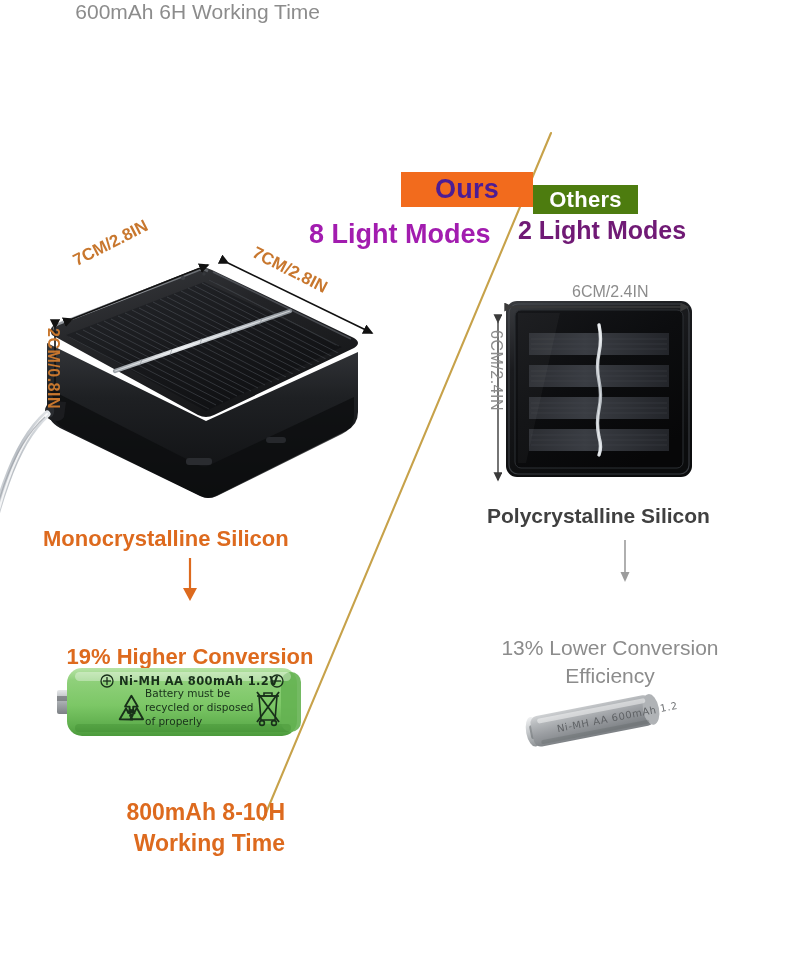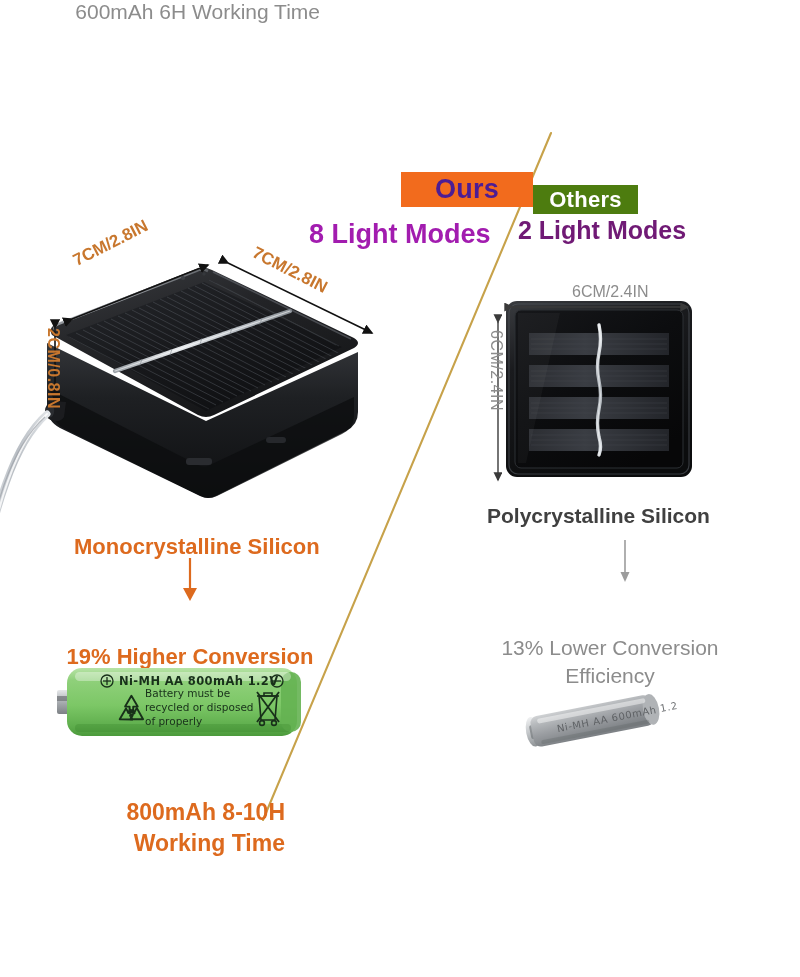--- a/index.html
+++ b/index.html
@@ -28,21 +28,21 @@
     background:#4d7c0f;color:#ffffff;font-size:22px;
   }
 
   .modes{position:absolute;font-weight:bold;white-space:nowrap;}
   .modes-ours{left:309px;top:219px;font-size:27px;color:#a21caf;}
   .modes-others{left:518px;top:216px;font-size:25px;color:#701a75;}
 
   
   .txt{position:absolute;white-space:nowrap;font-weight:bold;}
   .txt-center{position:absolute;text-align:center;font-weight:bold;margin-top:44px;}
-  .mono-label{left:74px;top:526px;font-size:22px;color:#DD6A1E;margin-top:8px;}
+  .mono-label{left:43px;top:526px;font-size:22px;color:#DD6A1E;}
   .eff-left{left:30px;top:598px;width:320px;font-size:22px;color:#DD6A1E;line-height:1.32;}
   .poly-label{left:487px;top:504px;font-size:21px;color:#404040;}
   .eff-right{left:455px;top:590px;width:310px;font-size:21px;color:#8C8C8C;line-height:1.35;font-weight:normal;}
   .work-left{left:60px;top:753px;width:225px;font-size:23px;color:#DD6A1E;line-height:1.35;text-align:right;}
   .work-right{left:443px;top:775px;width:320px;font-size:21px;color:#8C8C8C;font-weight:normal;text-align:right;}
 
   
   .arrowbox{position:absolute;}
   .arrow-left{left:150px;top:556px;width:80px;height:48px;}
   .arrow-right{left:585px;top:538px;width:80px;height:48px;}

